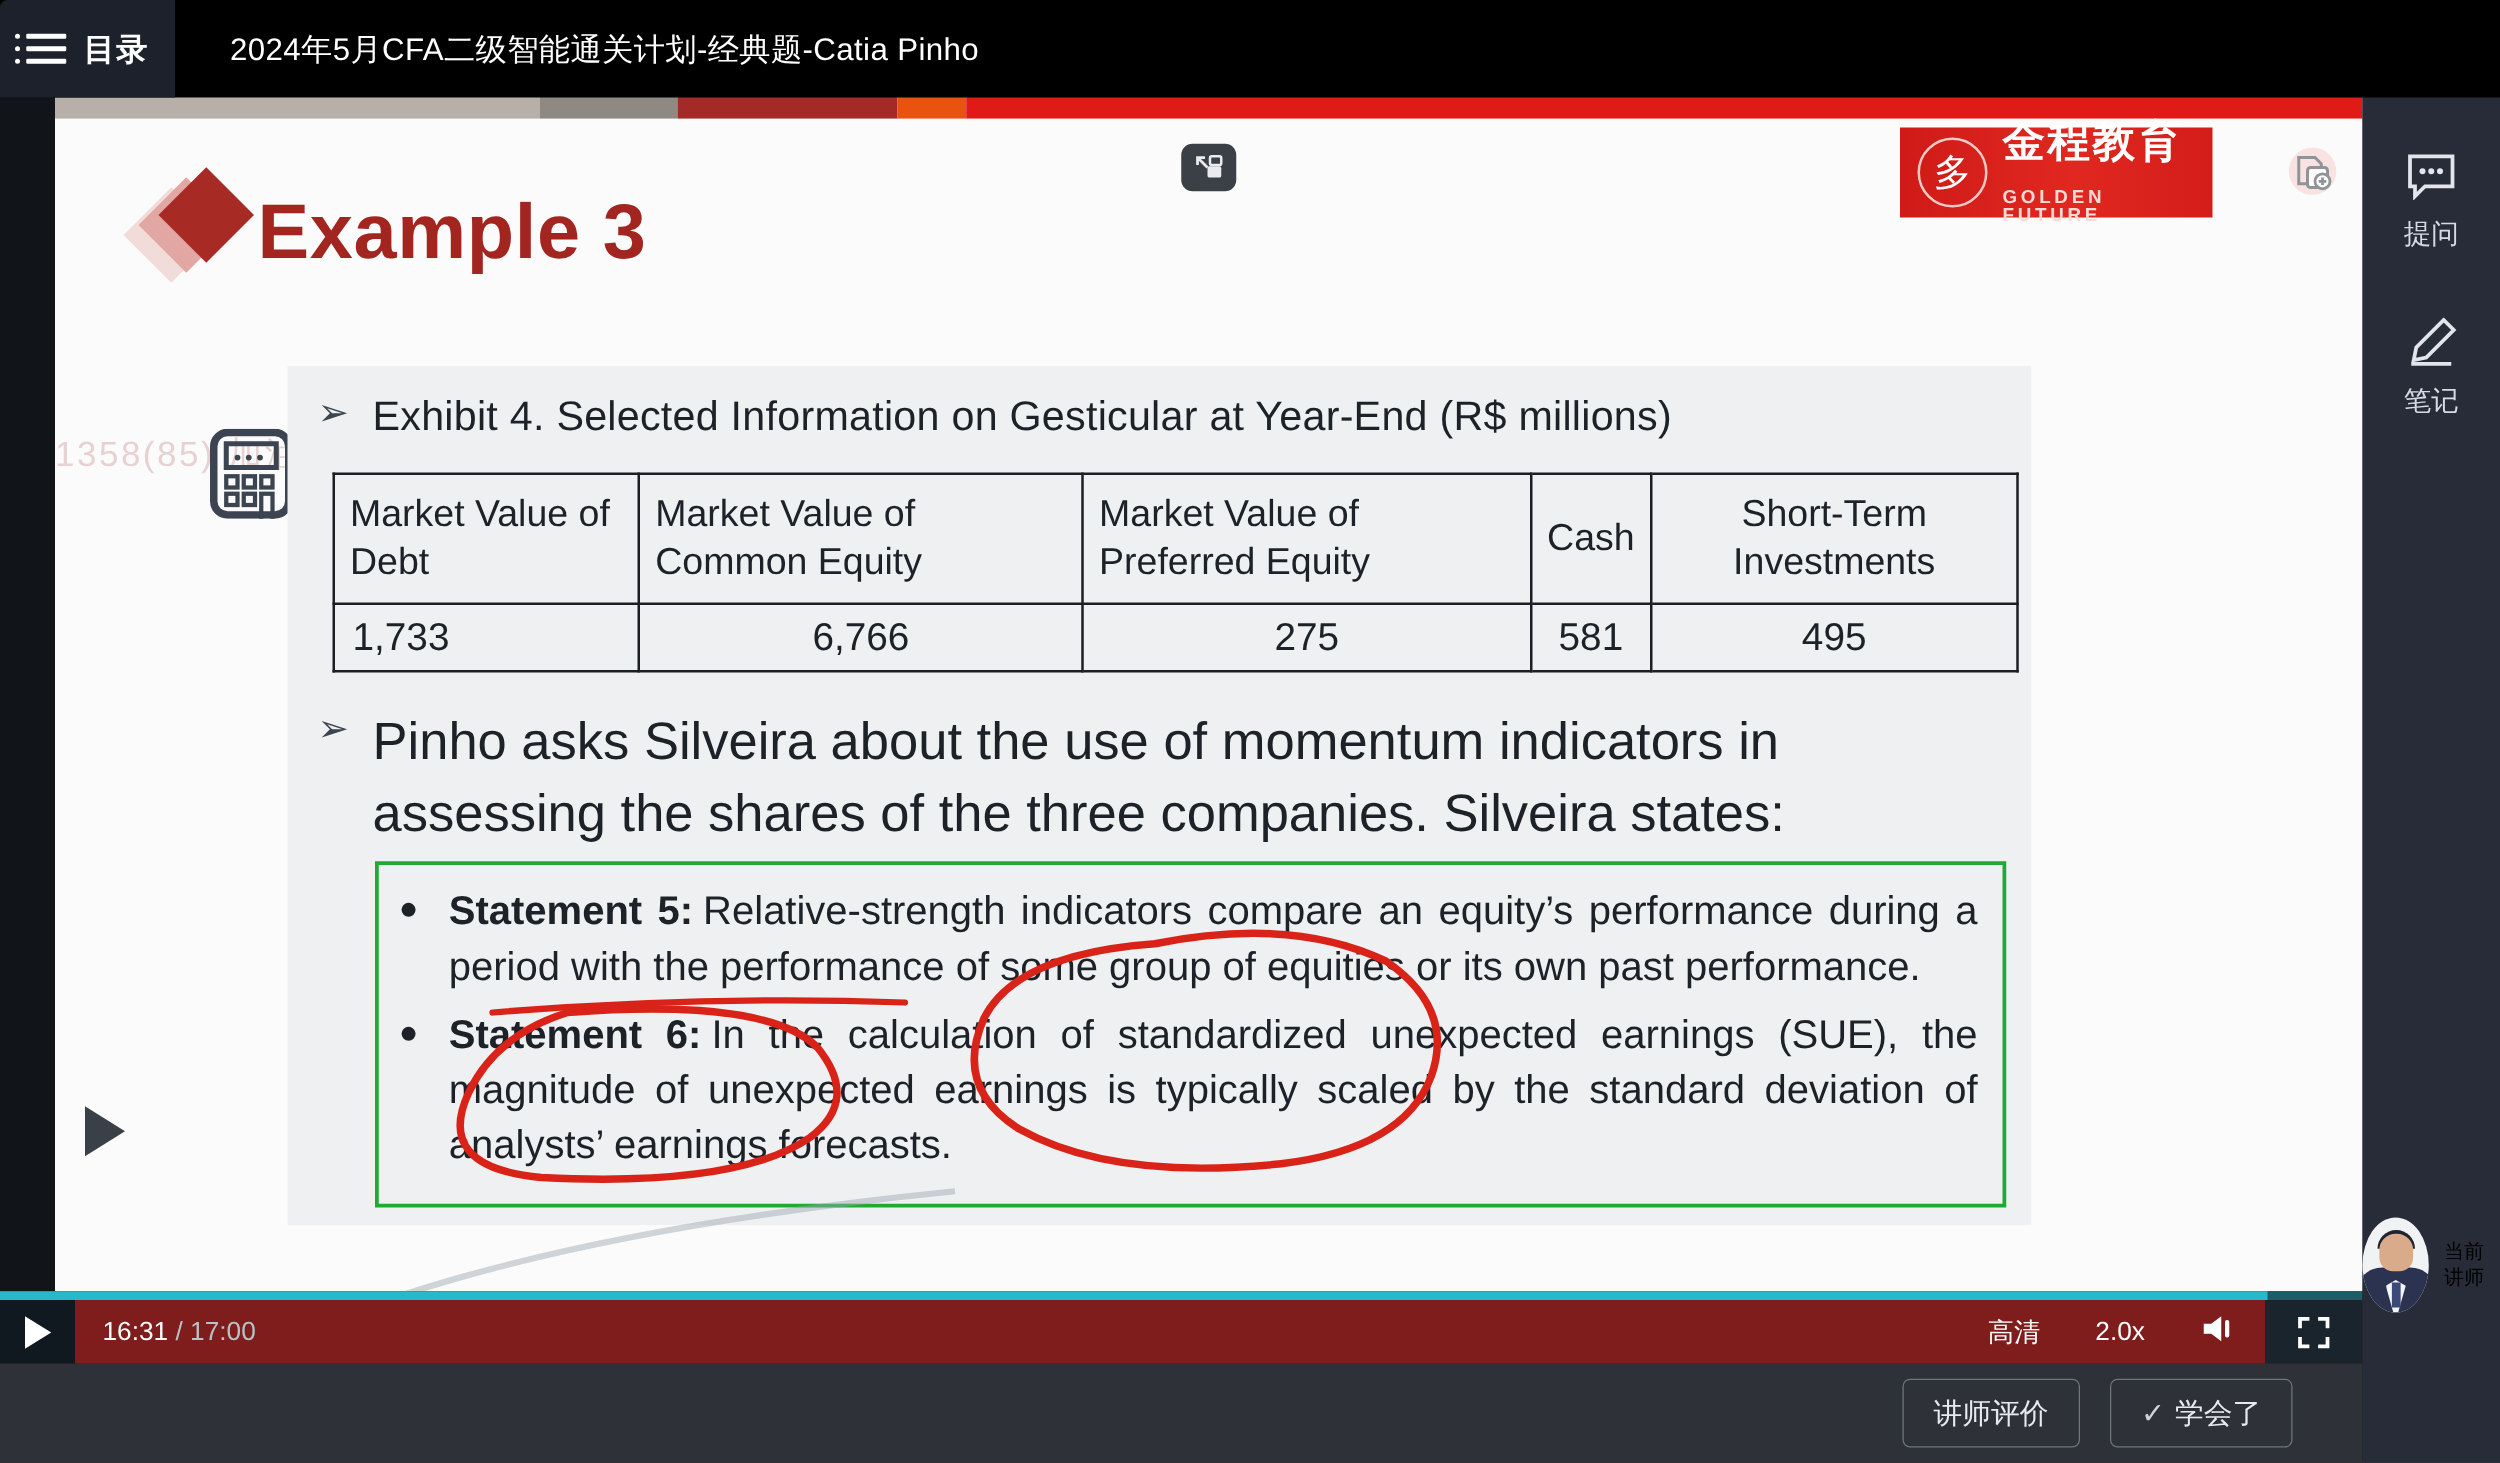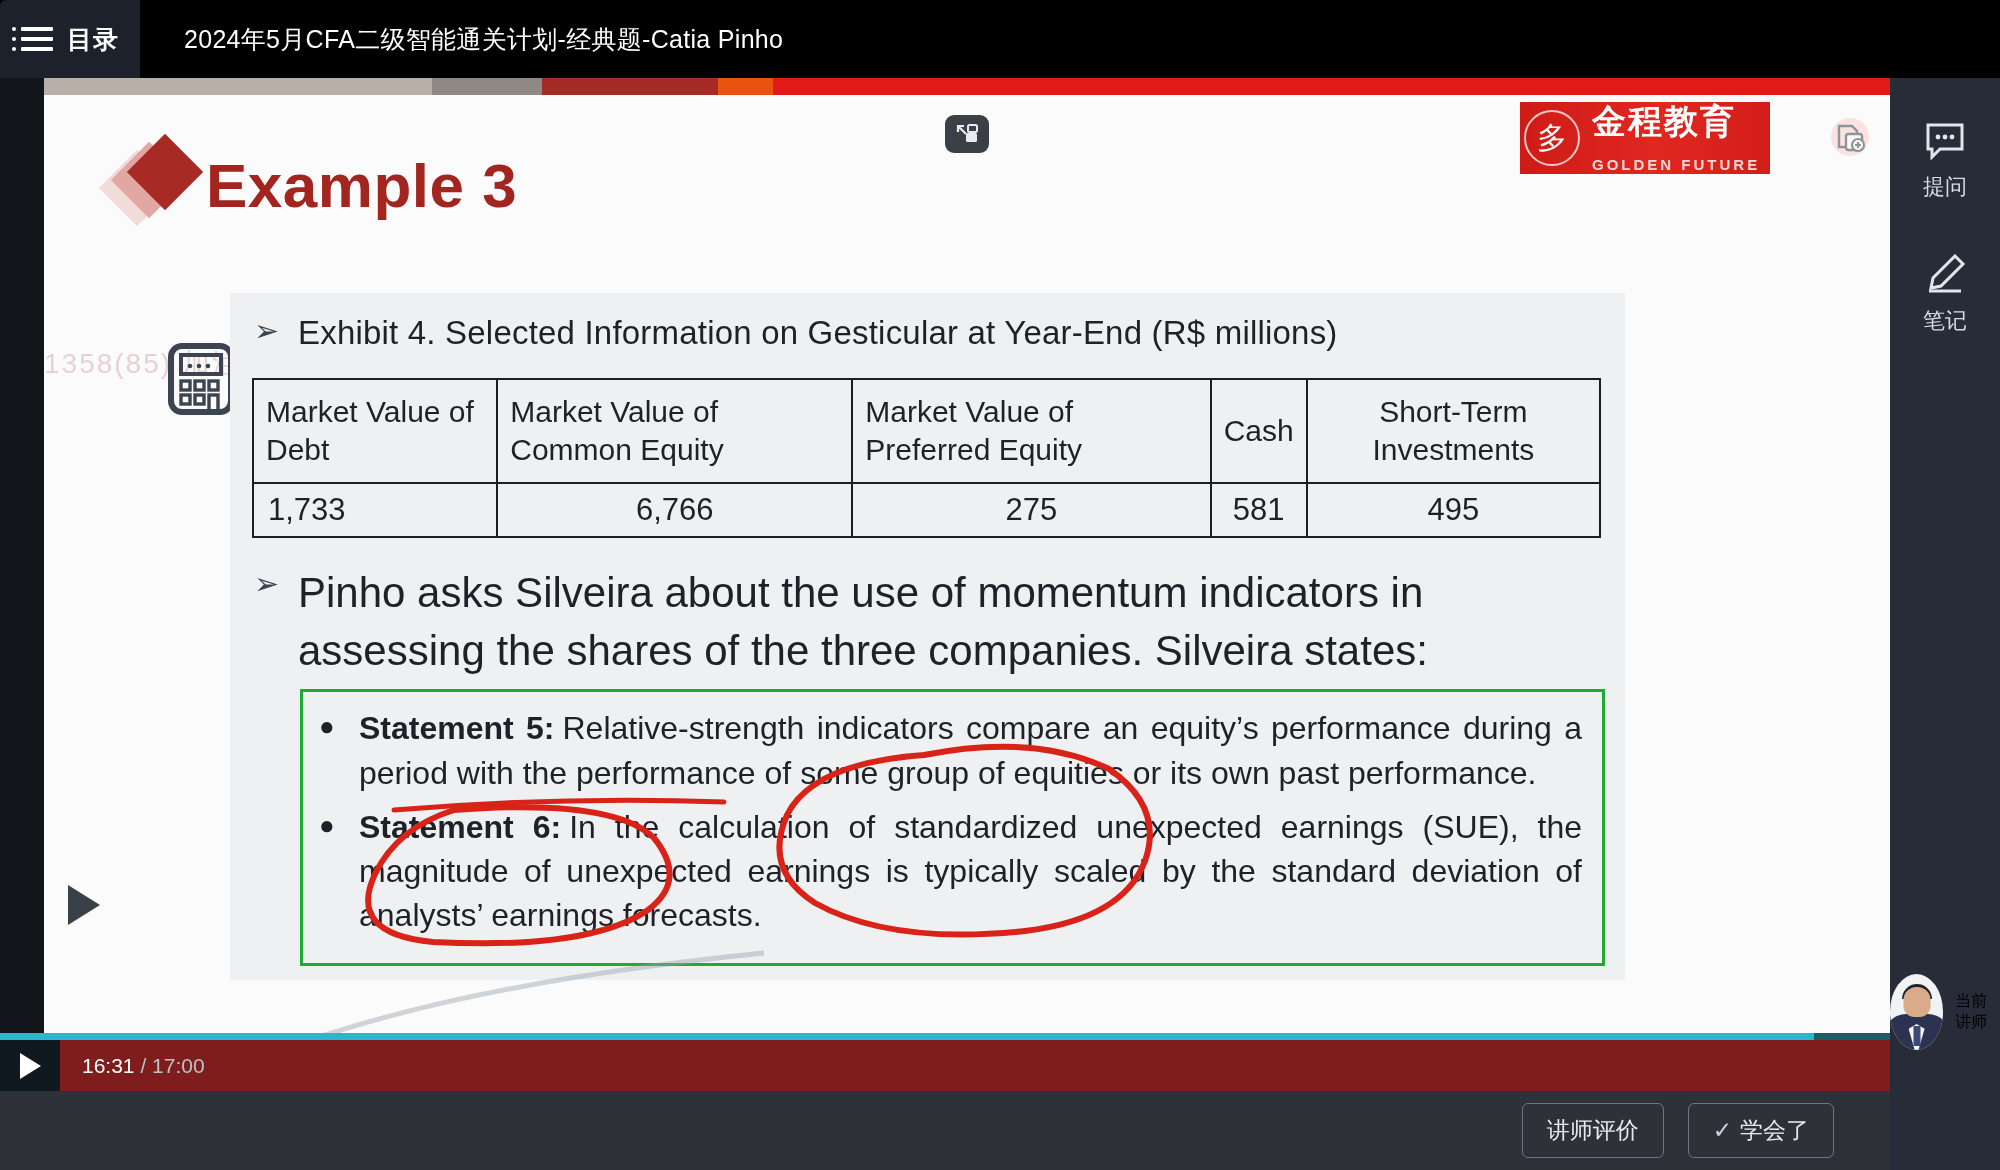--- a/index.html
+++ b/index.html
@@ -50,21 +50,21 @@
   .wm {
     position: absolute; left: 0; top: 250px; font-size: 28px;
     color: rgba(160,60,60,.22); letter-spacing: 2px; white-space: nowrap;
     pointer-events: none;
   }
 
   
   .gf-logo {
     position: absolute; right: 120px; top: 7px; width: 250px; height: 72px;
     background: linear-gradient(90deg,#cf1a17 0%, #e02820 55%, #d31d19 100%);
-    display: flex; align-items: center; gap: 12px; padding-left: 4px;
+    display: flex; align-items: center; gap: 12px; padding-left: 14px;
   }
   .gf-seal {
     width: 56px; height: 56px; border-radius: 50%; border: 2px solid #f7c9c6;
     position: relative; flex: 0 0 auto;
   }
   .gf-seal::after {
     content: "多"; position: absolute; inset: 0; display: flex;
     align-items: center; justify-content: center; color: #fff; font-size: 30px;
     font-family: "DejaVu Sans", sans-serif;
   }
@@ -91,21 +91,21 @@
 
   
   .panel {
     position: absolute; left: 186px; top: 198px; width: 1395px;
     background: #eef0f2; padding: 18px 0 14px 0;
   }
   .row { display: flex; align-items: flex-start; padding: 0 24px; }
   .chev { color: #3c4450; font-size: 30px; width: 44px; flex: 0 0 44px; line-height: 1.35; }
   .exhibit-line { font-size: 33px; color: #1d2228; line-height: 1.35; letter-spacing: .2px; }
 
-  table.mv { border-collapse: collapse; margin: 22px 24px 0 22px; width: calc(100% - 46px); }
+  table.mv { border-collapse: collapse; margin: 22px 24px 0 36px; width: calc(100% - 46px); }
   table.mv td { border: 2px solid #1b1f24; padding: 8px 12px; background: #eef0f2; }
   table.mv tr.head td { font-size: 30px; color: #1d2228; line-height: 1.26; height: 104px; vertical-align: middle; }
   table.mv tr.vals td { font-size: 31px; color: #1d2228; text-align: center; height: 52px; }
   table.mv tr.vals td:first-child { text-align: left; padding-left: 14px; }
   table.mv tr.head td:nth-child(4) { text-align: center; }
   table.mv tr.head td:nth-child(5) { text-align: center; }
 
   .para { margin-top: 26px; }
   .para .txt { font-size: 42px; color: #1d2228; line-height: 1.38; }
 
@@ -332,20 +332,40 @@
     </div>
     <div class="ctrlbar">
       <div class="play-btn">
         <span class="play-tri"></span>
       </div>
       <div class="time">
         <span>16:31</span>
         <span class="tot">/</span>
         <span class="tot">17:00</span>
       </div>
+      <div class="ctrl-right">
+        <div>高清</div>
+        <div>2.0x</div>
+        <div>
+          <svg width="30" height="26" viewBox="0 0 30 26">
+            <path d="M3 9h6l8-6v20l-8-6H3z" fill="#fff"></path>
+            <rect x="20" y="6" width="3.4" height="14" rx="1.6" fill="#fff"></rect>
+          </svg>
+        </div>
+        <div class="fs-btn">
+          <svg width="28" height="28" viewBox="0 0 28 28">
+            <g stroke="#fff" stroke-width="3" fill="none" stroke-linecap="square">
+              <path d="M3 9V3h6"></path>
+                <path d="M19 3h6v6"></path>
+                <path d="M25 19v6h-6"></path>
+                <path d="M9 25H3v-6"></path>
+            </g>
+          </svg>
+        </div>
+      </div>
     </div>
   </div>
 
   <div class="rail">
     <div class="rail-item">
       <svg width="42" height="38" viewBox="0 0 42 38">
         <path d="M4 3h34v24H16l-8 8v-8H4z" fill="none" stroke="#e2e6ec" stroke-width="3"></path>
         <circle cx="14" cy="15" r="2.4" fill="#e2e6ec"></circle>
           <circle cx="21" cy="15" r="2.4" fill="#e2e6ec"></circle>
           <circle cx="28" cy="15" r="2.4" fill="#e2e6ec"></circle>

